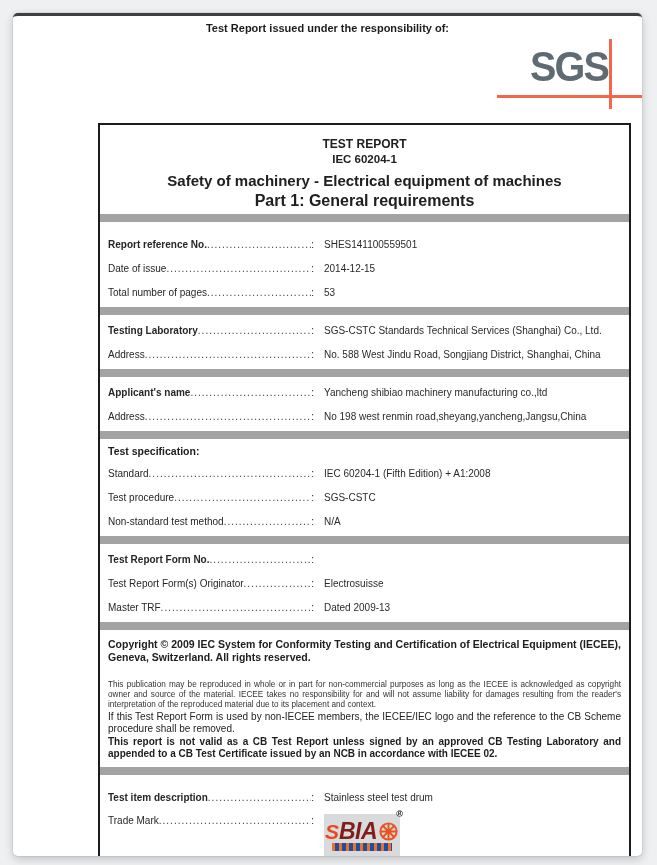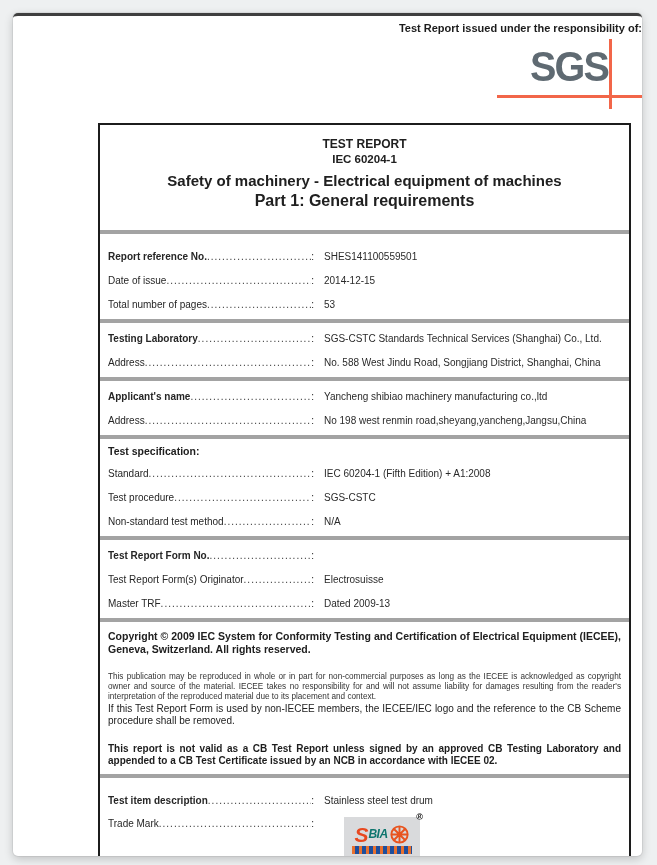--- a/index.html
+++ b/index.html
@@ -10,73 +10,73 @@
     color:#222;
   }
   .sheet{
     position:absolute;left:13px;top:13px;width:629px;height:840px;
     background:#ffffff;border-radius:5px;
     box-shadow:0 3px 10px rgba(0,0,0,.20), 0 0 0 1px rgba(0,0,0,.05);
     border-top:3px solid #3f3f3f;
     overflow:hidden;
   }
   .header-note{
-    position:absolute;top:6px;left:0;right:0;text-align:right;
+    position:absolute;top:6px;left:0;right:0;text-align:center;
     font-size:11px;font-weight:bold;color:#1c1c1c;
   }
   
   .sgs-letters{
     position:absolute;top:29px;left:445px;width:150px;text-align:right;
     font-size:43px;line-height:1;font-weight:bold;color:#5f6a72;
     letter-spacing:-2px;transform:scaleX(.92);transform-origin:right;
   }
   .sgs-h{position:absolute;top:79px;left:484px;width:152px;height:3px;background:#f26649;}
   .sgs-v{position:absolute;top:23px;left:596px;width:3px;height:70px;background:#f26649;}
 
   
   .report-table{
     position:absolute;left:85px;top:107px;width:533px;
     border:2px solid #1c1c1c;background:#fff;box-sizing:border-box;
   }
-  .title-block{padding:11px 0 18px;text-align:center;font-weight:bold;color:#202020;}
+  .title-block{padding:11px 0 2px;text-align:center;font-weight:bold;color:#202020;}
   .t1{font-size:12px;line-height:1.35;}
   .t2{font-size:11.5px;line-height:1.35;}
   .t3{font-size:15px;line-height:1.3;margin-top:3px;}
   .t4{font-size:16px;line-height:1.3;margin-top:1px;}
 
-  .group{border-top:4px solid #a3a3a3;padding:3px 0;}
+  .group{border-top:8px solid #a3a3a3;padding:3px 0;}
   .pad-top{padding-top:10px;}
   .row{display:flex;align-items:center;height:24px;padding:0 8px;font-size:10px;color:#262626;}
-  .row-tall{height:54px;align-items:flex-start;padding-top:3px;gap:20px;}
+  .row-tall{height:54px;align-items:flex-start;padding-top:3px;}
   .label{display:flex;width:206px;flex:none;align-items:baseline;}
   .row-tall .label{margin-top:3px;}
   .lbl-text{white-space:nowrap;}
   .leader{flex:1;overflow:hidden;white-space:nowrap;color:#3a3a3a;min-width:6px;}
   .leader::after{content:"..............................................................................................";letter-spacing:1px;font-size:10px;}
   .colon{flex:none;}
   .value{flex:1;padding-left:10px;white-space:nowrap;color:#2a2a2a;}
   .bold{font-weight:bold;}
   .spec-heading{font-size:10.5px;font-weight:bold;padding:3px 8px 4px;color:#202020;}
 
   
   .copyright{padding:8px 8px 6px;}
   .cp-bold{font-size:10.5px;font-weight:bold;text-align:justify;line-height:1.22;color:#202020;}
   .cp-small{font-size:8.2px;text-align:justify;line-height:1.22;color:#333;margin-top:16px;}
   .cp-normal{font-size:10px;text-align:justify;line-height:1.2;margin-top:1px;}
-  .cp-notice{font-size:10px;font-weight:bold;text-align:justify;line-height:1.28;margin-top:16px;color:#1d1d1d;}
+  .cp-notice{font-size:10px;font-weight:bold;text-align:justify;line-height:1.28;margin-top:1px;color:#1d1d1d;}
 
   
   .tm-box{
     position:relative;width:76px;height:42px;background:#d9dadc;
     display:flex;flex-direction:column;align-items:center;justify-content:center;
     margin-top:2px;
   }
   .tm-row{display:flex;align-items:center;height:24px;}
   .tm-s{color:#e8481f;font-weight:bold;font-style:italic;font-size:21px;line-height:1;}
-  .tm-bia{color:#0f766e;font-weight:bold;font-style:italic;font-size:12px;line-height:1;letter-spacing:-.5px;}
+  .tm-bia{color:#7f1d1d;font-weight:bold;font-style:italic;font-size:23px;line-height:1;letter-spacing:-.5px;}
   .tm-wheel{width:21px;height:21px;margin-left:1px;}
   .tm-banner{
     width:60px;height:8px;background:#1e4e9c;
     background-image:repeating-linear-gradient(90deg,#e8712f 0 3px,transparent 3px 7px);
   }
   .tm-reg{position:absolute;top:-5px;right:-3px;font-size:9px;font-weight:bold;color:#111;}
 </style>
 </head>
 <body>
 

